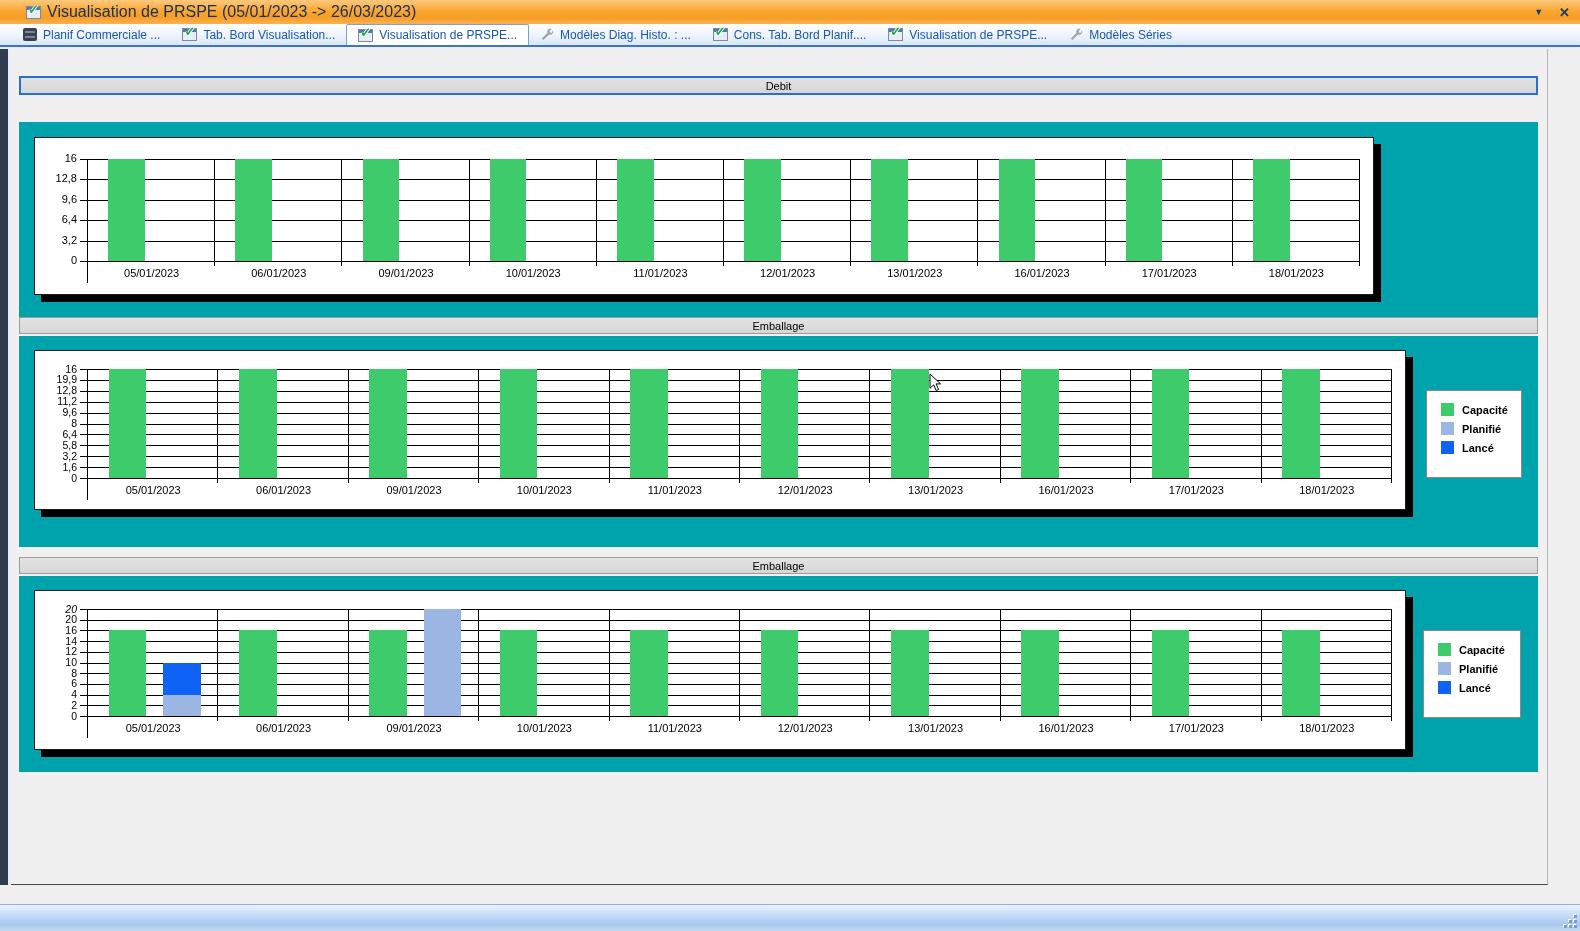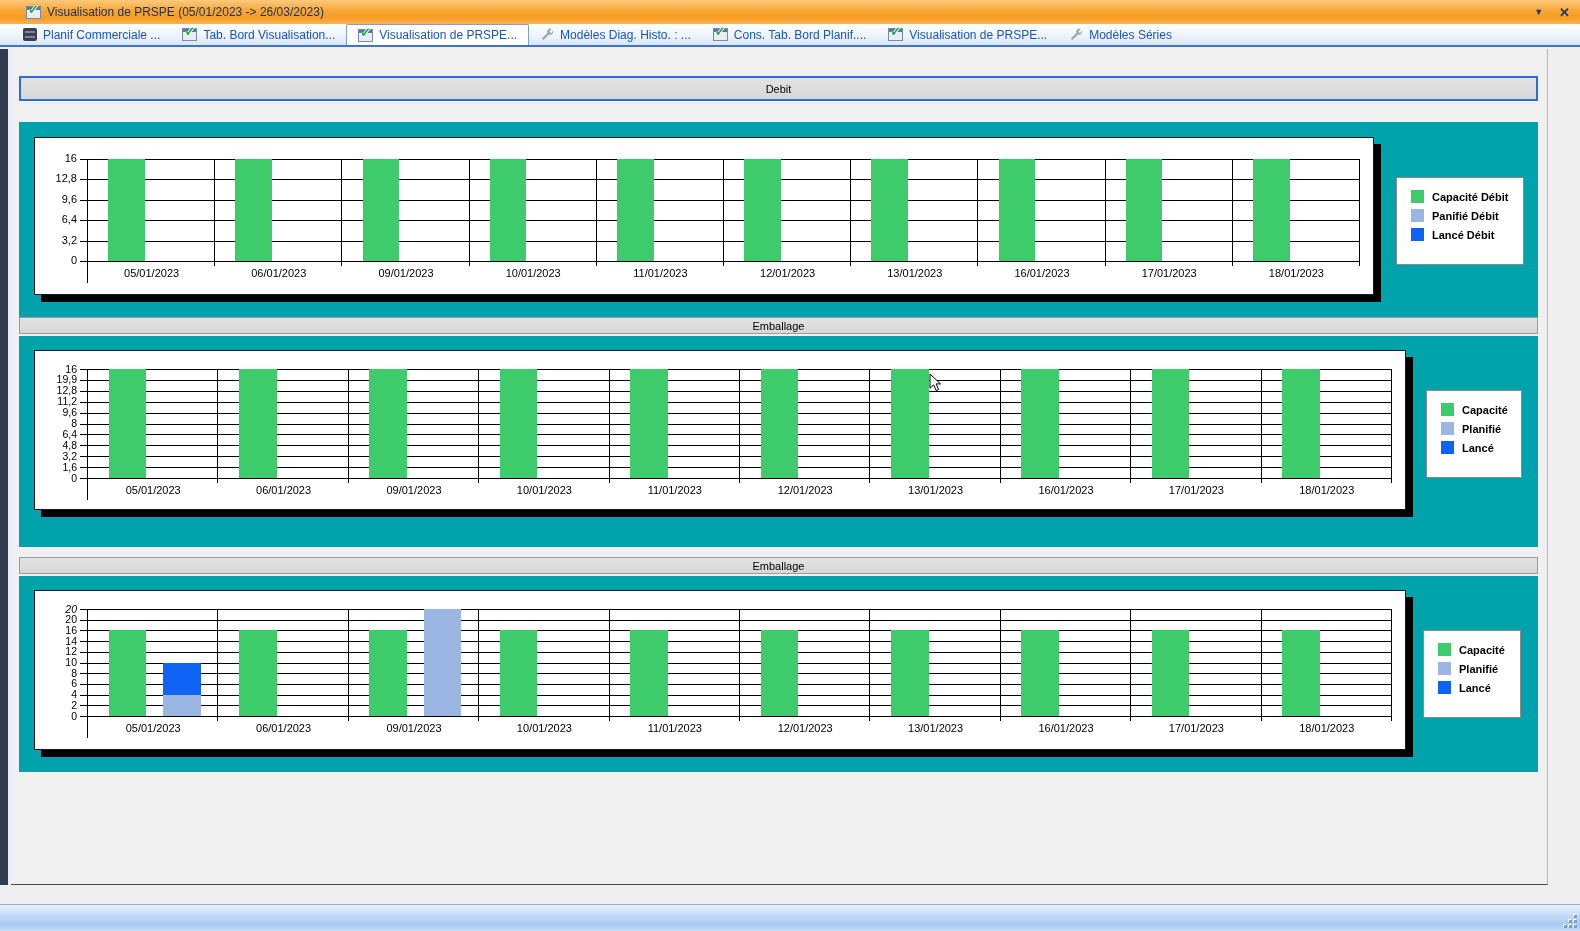--- a/index.html
+++ b/index.html
@@ -8,21 +8,21 @@
     background:#efefef;
     font-family:"Liberation Sans", sans-serif;
     -webkit-font-smoothing:antialiased;
   }
   
   .titlebar{
     position:absolute;left:0;top:0;width:1580px;height:24px;
     background:linear-gradient(180deg,#fdc97e 0%,#f9a632 45%,#f79e23 72%,#fbb054 100%);
     display:flex;align-items:center;padding-left:26px;box-sizing:border-box;
   }
-  .titlebar .ttl{font-size:12px;color:#17305f;margin-left:6px;}
+  .titlebar .ttl{font-size:16px;color:#17305f;margin-left:6px;}
   .win-controls{position:absolute;right:10px;top:0;height:24px;display:flex;align-items:center;gap:16px;}
   .win-controls .wc{color:#1c3a70;font-weight:bold;cursor:default;}
   .wc.chev{font-size:9px;}
   .wc.close{font-size:13px;}
   
   .tabbar{
     position:absolute;left:0;top:24px;width:1580px;height:23px;
     background:linear-gradient(180deg,#ffffff 0%,#eef4fc 55%,#d9e7f8 100%);
     border-bottom:2px solid #3b74c9;
     display:flex;align-items:stretch;padding-left:12px;box-sizing:border-box;
@@ -63,21 +63,21 @@
   .grip i:nth-child(5){right:0;bottom:10px;} .grip i:nth-child(6){right:5px;bottom:5px;}
   
   .sec{position:absolute;left:8px;width:1519px;}
   .sec-header{
     height:17px;background:linear-gradient(180deg,#e3e3e3,#d7d7d7);
     border:1px solid #9b9b9b;box-sizing:border-box;
     display:flex;align-items:center;justify-content:center;
     font-size:11px;color:#000;
   }
   .sec0{top:27px;}
-  .sec0 .sec-header{border:2px solid #2a6fd0;height:25px;}
+  .sec0 .sec-header{border:2px solid #2a6fd0;height:19px;}
   .sec1{top:268px;}
   .sec2{top:508px;}
   .teal{position:absolute;left:0;width:1519px;background:#00a3ab;}
   .sec0 .teal{top:46px;height:210px;}
   .sec1 .teal{top:19px;height:211px;}
   .sec2 .teal{top:19px;height:196px;}
   .chartbox{
     position:absolute;background:#ffffff;border:1px solid #1a1a1a;
     box-shadow:7px 7px 0 0 #000000;box-sizing:border-box;
   }
@@ -243,55 +243,41 @@
               </div>
               <div class="xlab" style="left: 80%; width: 10%;">17/01/2023</div>
               <div class="cell" style="left: 90%; width: 10%;">
                 <div class="bar" style="left: 16%; width: 29%; bottom: 0px; height: 100%; background: rgb(61, 203, 108);"></div>
                 <div class="cellTick"></div>
               </div>
               <div class="xlab" style="left: 90%; width: 10%;">18/01/2023</div>
             </div>
           </div>
         </div>
-      <div class="legend">
-          <div class="leg-item">
-            <span class="leg-sq" style="background: rgb(61, 203, 108);"></span>
-            <span class="leg-lbl">Capacité Débit</span>
-          </div>
-          <div class="leg-item">
-            <span class="leg-sq" style="background: rgb(156, 182, 228);"></span>
-            <span class="leg-lbl">Panifié Débit</span>
-          </div>
-          <div class="leg-item">
-            <span class="leg-sq" style="background: rgb(14, 99, 245);"></span>
-            <span class="leg-lbl">Lancé Débit</span>
-          </div>
-        </div>
     </div>
   </div>
   <div class="sec sec1" id="sec1">
     <div class="sec-header">
         <span class="hdr-lbl">Emballage</span>
       </div>
     <div class="teal">
       <div class="chartbox">
           <div class="plotwrap">
             <div class="plot">
               <div class="ytick" style="bottom: calc(0% - 1px);"></div>
               <div class="ylab" style="bottom: calc(0% - 5px);">0</div>
               <div class="grid" style="bottom: calc(10% - 1px);"></div>
               <div class="ytick" style="bottom: calc(10% - 1px);"></div>
               <div class="ylab" style="bottom: calc(10% - 5px);">1,6</div>
               <div class="grid" style="bottom: calc(20% - 1px);"></div>
               <div class="ytick" style="bottom: calc(20% - 1px);"></div>
               <div class="ylab" style="bottom: calc(20% - 5px);">3,2</div>
               <div class="grid" style="bottom: calc(30% - 1px);"></div>
               <div class="ytick" style="bottom: calc(30% - 1px);"></div>
-              <div class="ylab" style="bottom: calc(30% - 5px);">4,8</div>
+              <div class="ylab" style="bottom: calc(30% - 5px);">5,8</div>
               <div class="grid" style="bottom: calc(40% - 1px);"></div>
               <div class="ytick" style="bottom: calc(40% - 1px);"></div>
               <div class="ylab" style="bottom: calc(40% - 5px);">6,4</div>
               <div class="grid" style="bottom: calc(50% - 1px);"></div>
               <div class="ytick" style="bottom: calc(50% - 1px);"></div>
               <div class="ylab" style="bottom: calc(50% - 5px);">8</div>
               <div class="grid" style="bottom: calc(60% - 1px);"></div>
               <div class="ytick" style="bottom: calc(60% - 1px);"></div>
               <div class="ylab" style="bottom: calc(60% - 5px);">9,6</div>
               <div class="grid" style="bottom: calc(70% - 1px);"></div>

